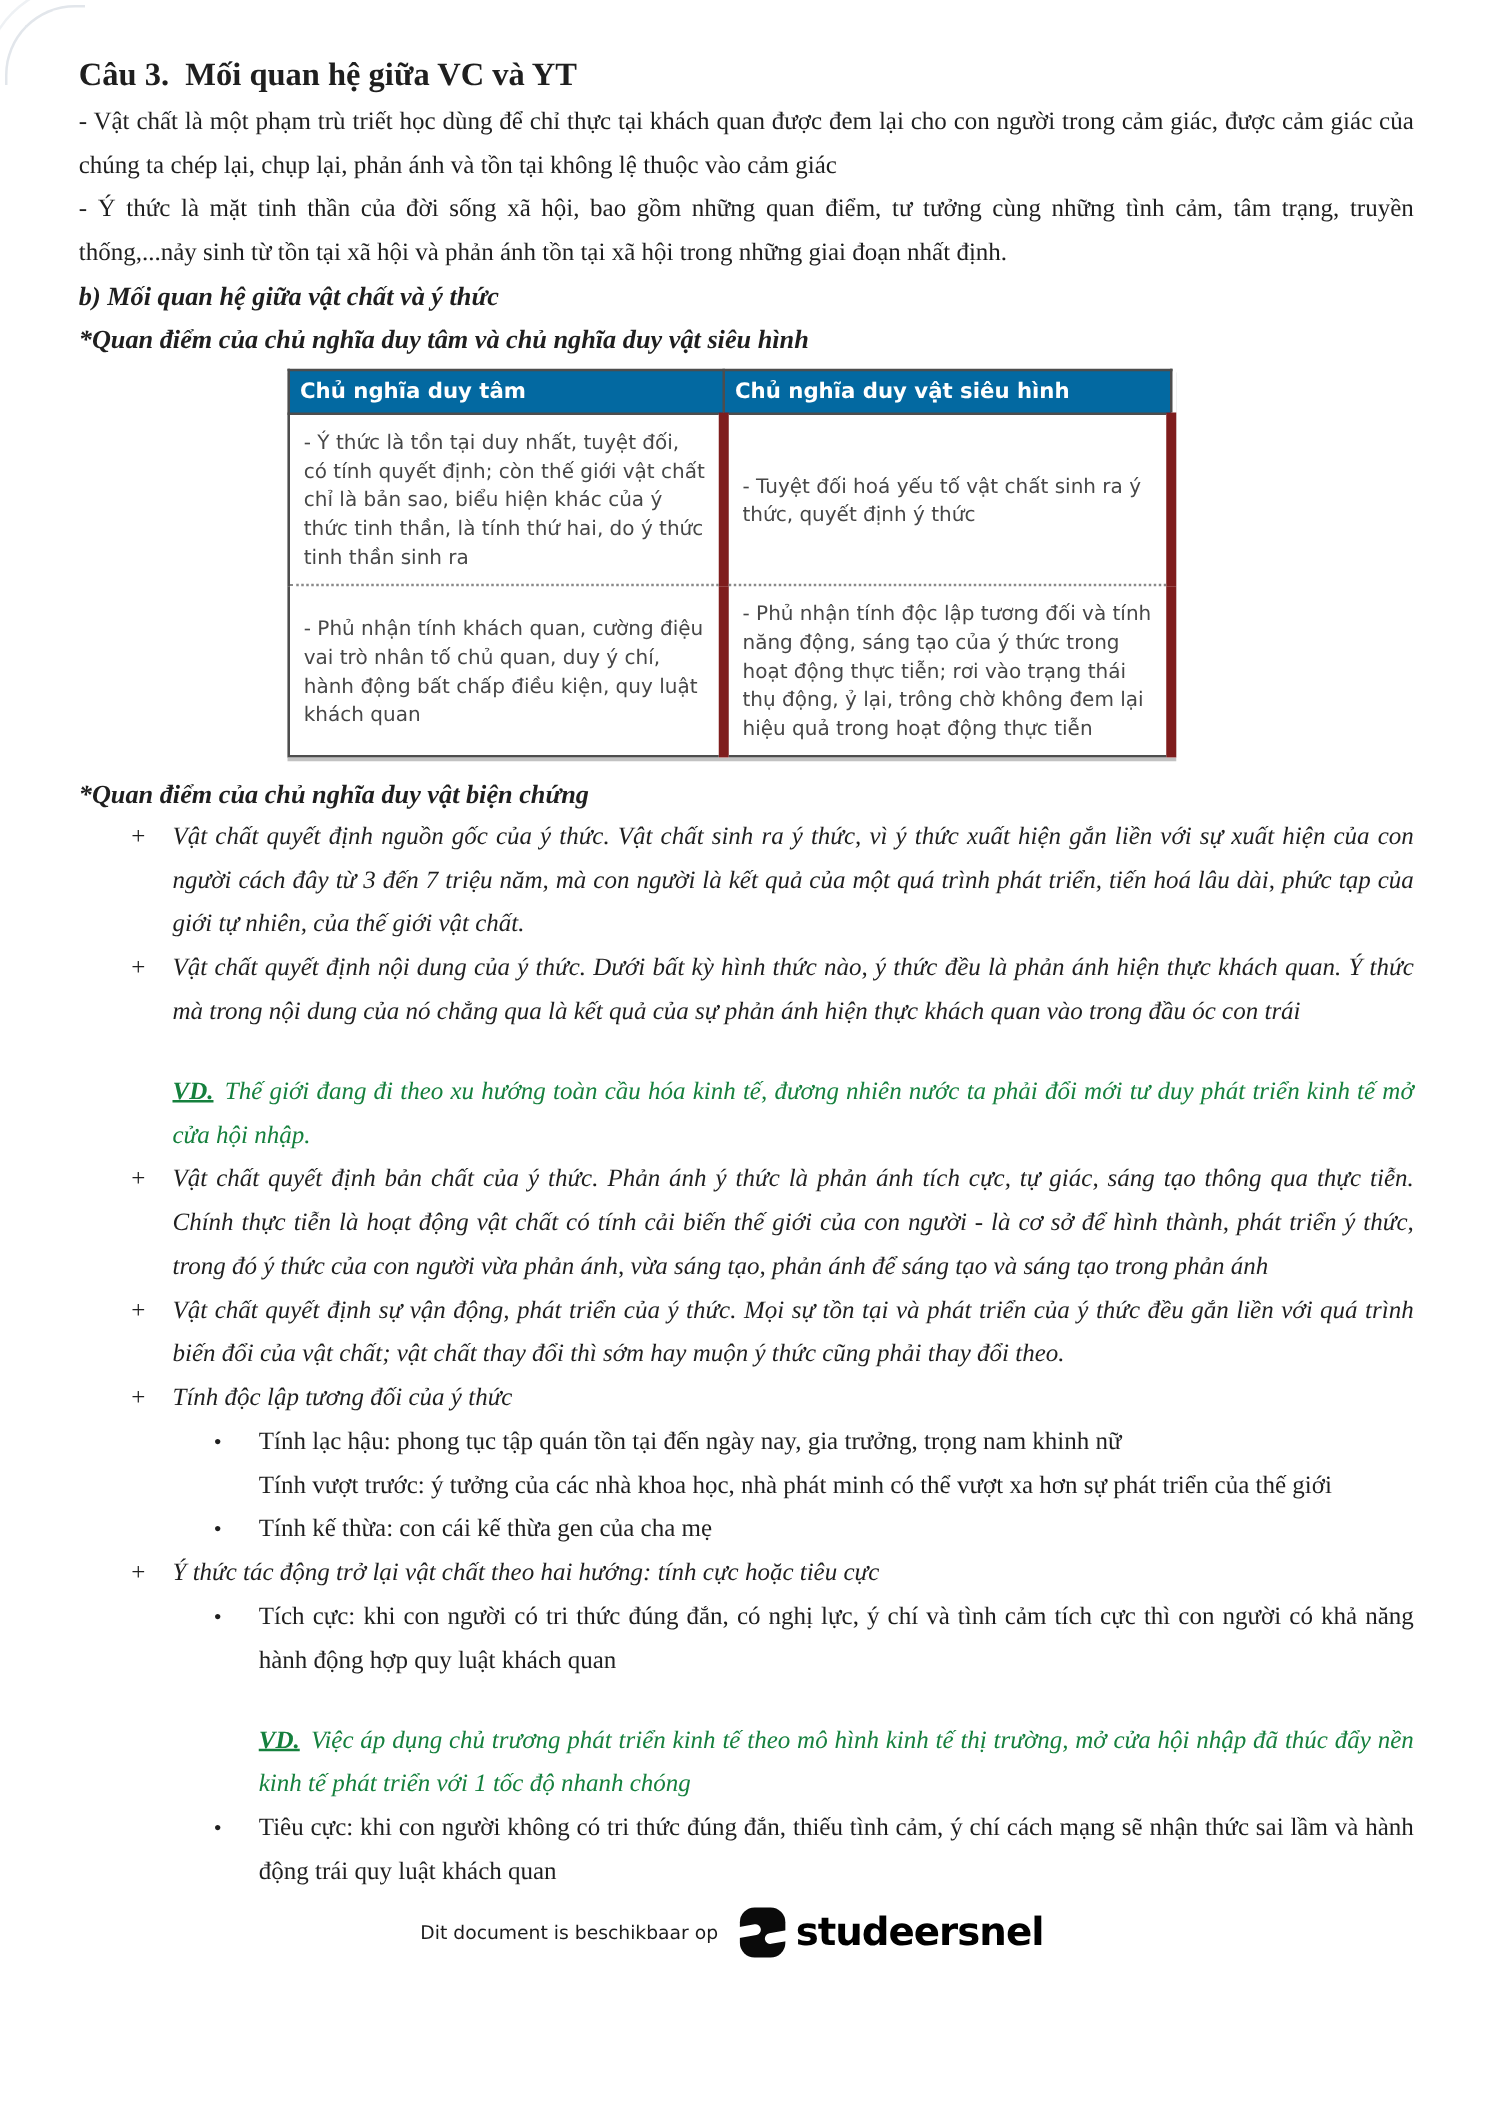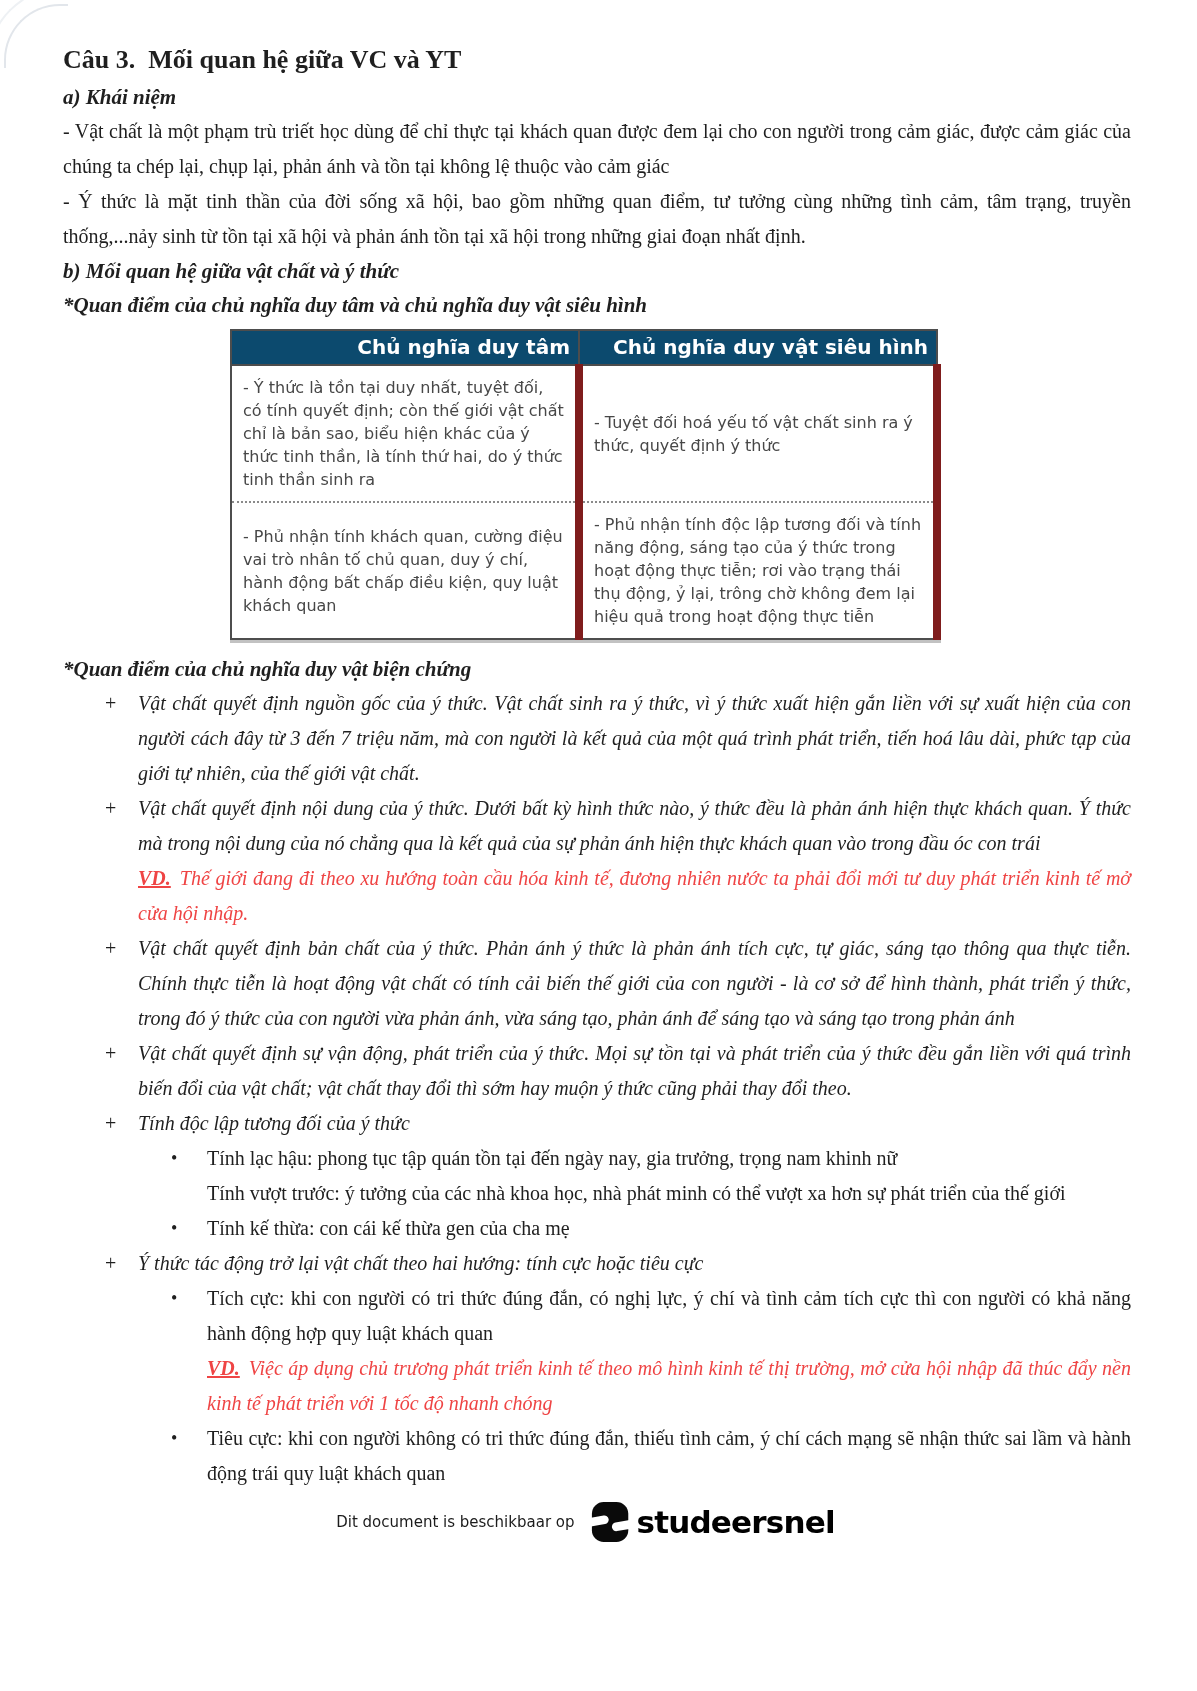--- a/index.html
+++ b/index.html
@@ -61,28 +61,28 @@
     width: 706px;
     font-family: "DejaVu Sans", "Liberation Sans", sans-serif;
     font-size: 16px;
     line-height: 23px;
     color: #474747;
     border: 2px solid #4d4d4d;
     box-shadow: 0 3px 0 rgba(120,120,120,.45);
     table-layout: fixed;
   }
   table.cmp th {
-    background: #0c4a6e;
+    background: #0369a1;
     color: #ffffff;
     font-weight: 700;
-    font-size: 20px;
+    font-size: 17px;
     line-height: 21px;
     padding: 6px 8px;
     border: 2px solid #4d4d4d;
-    text-align: right;
+    text-align: left;
   }
   table.cmp td {
     padding: 10px 11px;
     border-left: 2px solid #4d4d4d;
     border-right: 8px solid #7f1d1d;
     vertical-align: middle;
     text-align: left;
   }
   table.cmp col.c1 { width: 348px; }
   table.cmp col.c2 { width: 358px; }
@@ -103,21 +103,22 @@
   }
   .bullet-item p { flex: 1; }
   .nobullet { margin-left: 144px; }
 
   
   .vd {
     font-style: italic;
     font-size: 20px;
     line-height: 35px;
     text-align: justify;
-    color: #ef4444;
+    color: #15803d;
+    margin-top: 29px;
   }
   .vd.lvl1 { margin-left: 75px; }
   .vd.lvl2 { margin-left: 144px; }
   .vd-label {
     font-weight: bold;
     text-decoration: underline;
     margin-right: 9px;
   }
 
   
@@ -144,21 +145,20 @@
 <body>
 
 <div class="page">
   <div class="corner-arc outer"></div>
   <div class="corner-arc inner"></div>
 
   <div class="content">
 
     <h1>Câu 3.  Mối quan hệ giữa VC và YT</h1>
 
-    <h2 class="ital">a) Khái niệm</h2>
     <p class="body">- Vật chất là một phạm trù triết học dùng để chỉ thực tại khách quan được đem lại cho con người trong cảm giác, được cảm giác của chúng ta chép lại, chụp lại, phản ánh và tồn tại không lệ thuộc vào cảm giác</p>
     <p class="body gap-after">- Ý thức là mặt tinh thần của đời sống xã hội, bao gồm những quan điểm, tư tưởng cùng những tình cảm, tâm trạng, truyền thống,...nảy sinh từ tồn tại xã hội và phản ánh tồn tại xã hội trong những giai đoạn nhất định.</p>
 
     <h2 class="ital">b) Mối quan hệ giữa vật chất và ý thức</h2>
     <h2 class="ital">*Quan điểm của chủ nghĩa duy tâm và chủ nghĩa duy vật siêu hình</h2>
 
     <table class="cmp">
       <colgroup>
           <col class="c1">
           <col class="c2">

